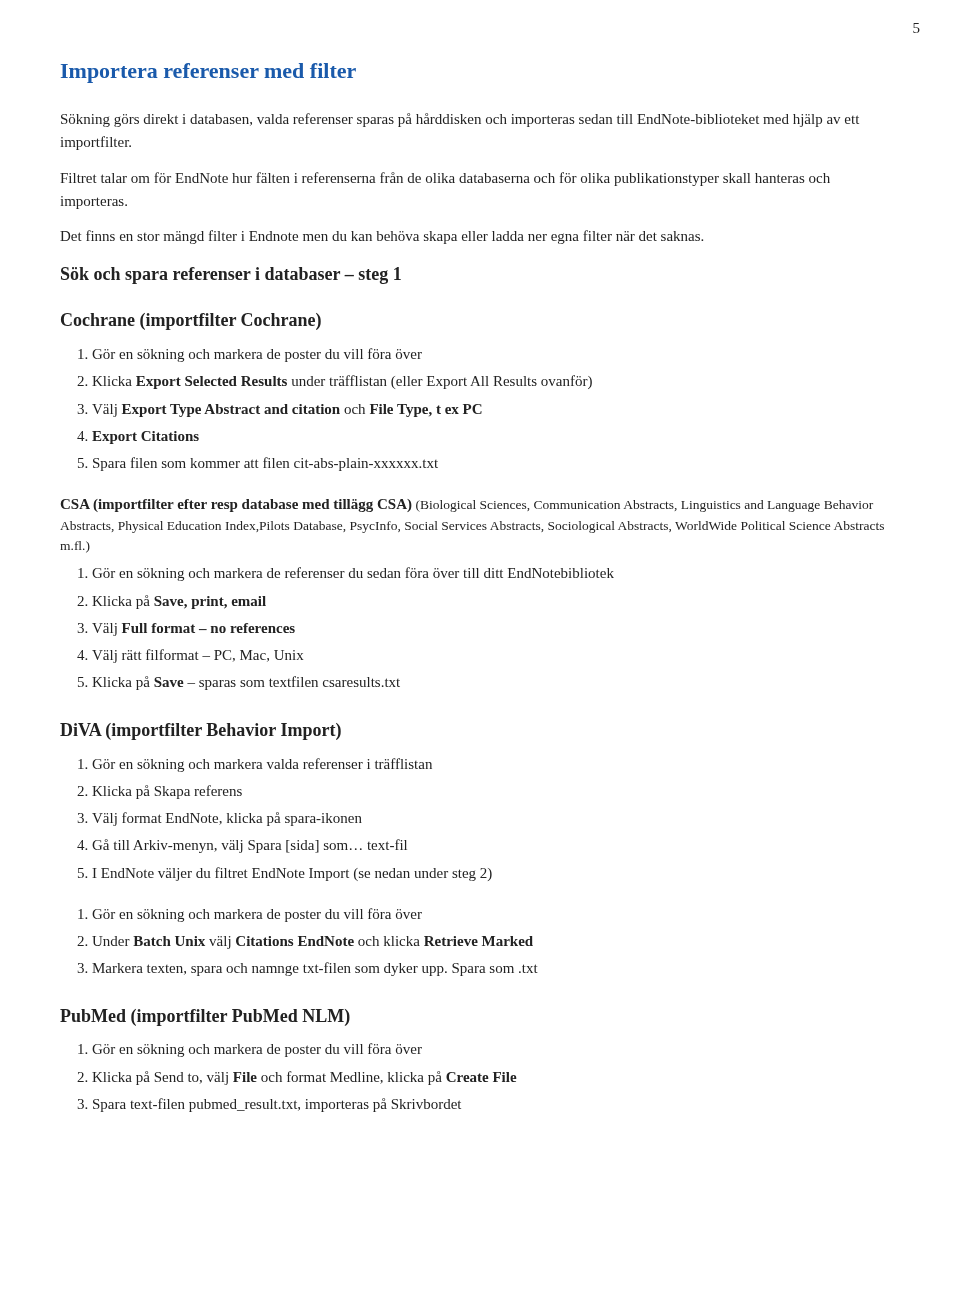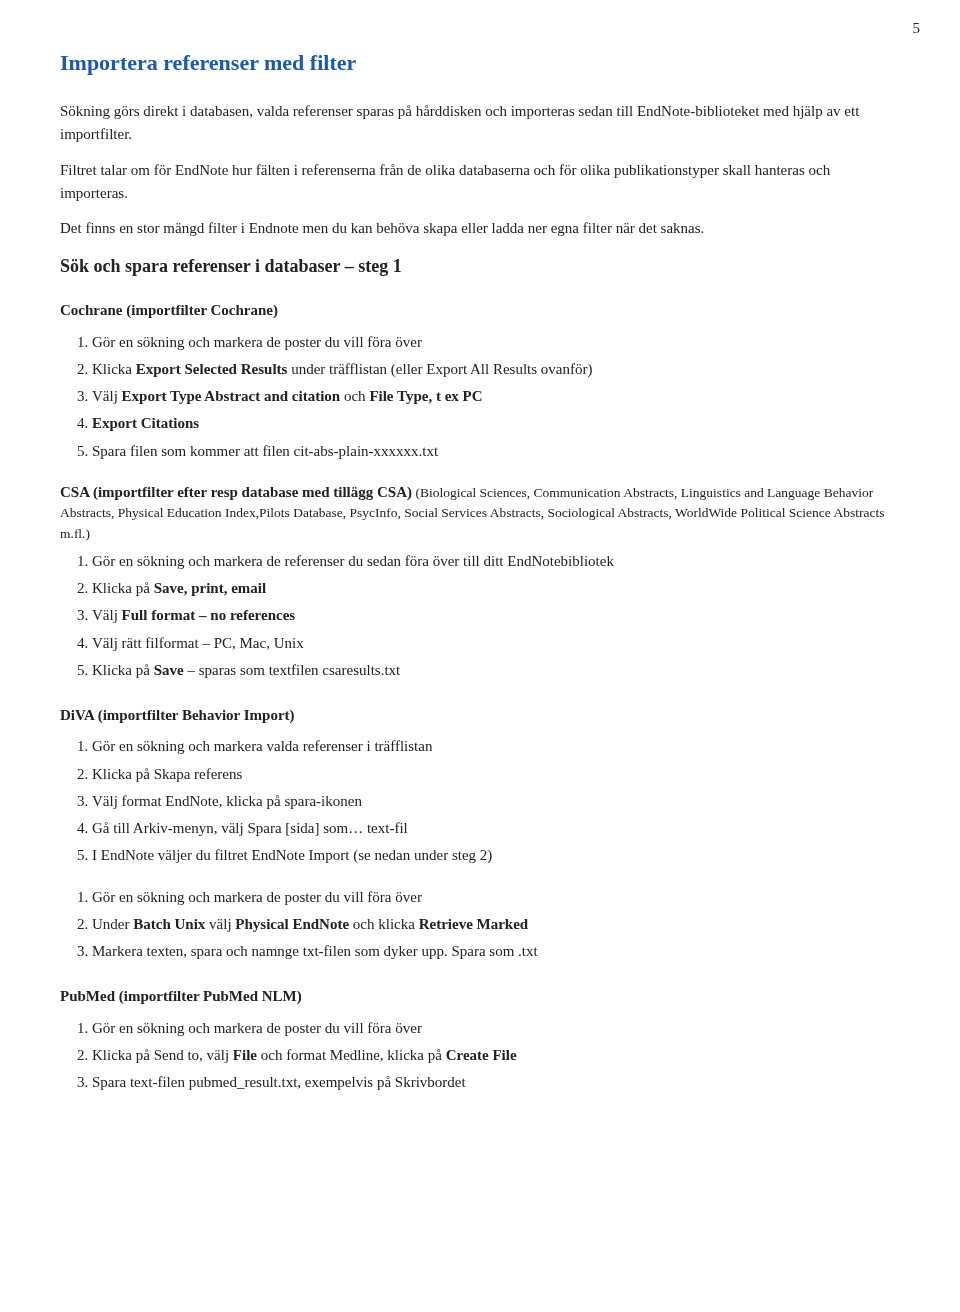--- a/index.html
+++ b/index.html
@@ -18,35 +18,35 @@
       top: 20px;
       right: 40px;
       font-size: 15px;
       color: #222;
     }
     h1 {
       font-size: 22px;
       font-weight: bold;
       color: #1a5aab;
       margin-bottom: 24px;
-      margin-top: 10px;
+      margin-top: 18px;
     }
     h2 {
       font-size: 18px;
       font-weight: bold;
       color: #222;
       margin-top: 16px;
       margin-bottom: 12px;
     }
     p {
       margin-bottom: 12px;
       line-height: 1.55;
     }
     .section-title {
-      font-size: 15px;
+      font-size: 18px;
       font-weight: bold;
       color: #222;
       margin-top: 22px;
       margin-bottom: 8px;
     }
     ol {
       margin-left: 32px;
       margin-bottom: 14px;
     }
     ol li {
@@ -110,25 +110,25 @@
     <li>Klicka på Skapa referens</li>
     <li>Välj format EndNote, klicka på spara-ikonen</li>
     <li>Gå till Arkiv-menyn, välj Spara [sida] som… text-fil</li>
     <li>I EndNote väljer du filtret EndNote Import (se nedan under steg 2)</li>
   </ol>
 </div>
 
 <div class="section-block">
   <ol>
     <li>Gör en sökning och markera de poster du vill föra över</li>
-    <li>Under <b>Batch Unix</b> välj <b>Physical EndNote</b> och klicka <b>Retrieve Marked</b></li>
+    <li>Under <b>Batch Unix</b> välj <b>Citations EndNote</b> och klicka <b>Retrieve Marked</b></li>
     <li>Markera texten, spara och namnge txt-filen som dyker upp. Spara som .txt</li>
   </ol>
 </div>
 
 <div class="section-block">
   <p class="section-title">PubMed (importfilter PubMed NLM)</p>
   <ol>
     <li>Gör en sökning och markera de poster du vill föra över</li>
     <li>Klicka på Send to, välj <b>File</b> och format Medline, klicka på <b>Create File</b></li>
-    <li>Spara text-filen pubmed_result.txt, exempelvis på Skrivbordet</li>
+    <li>Spara text-filen pubmed_result.txt, importeras på Skrivbordet</li>
   </ol>
 </div>
 
 </body></html>

